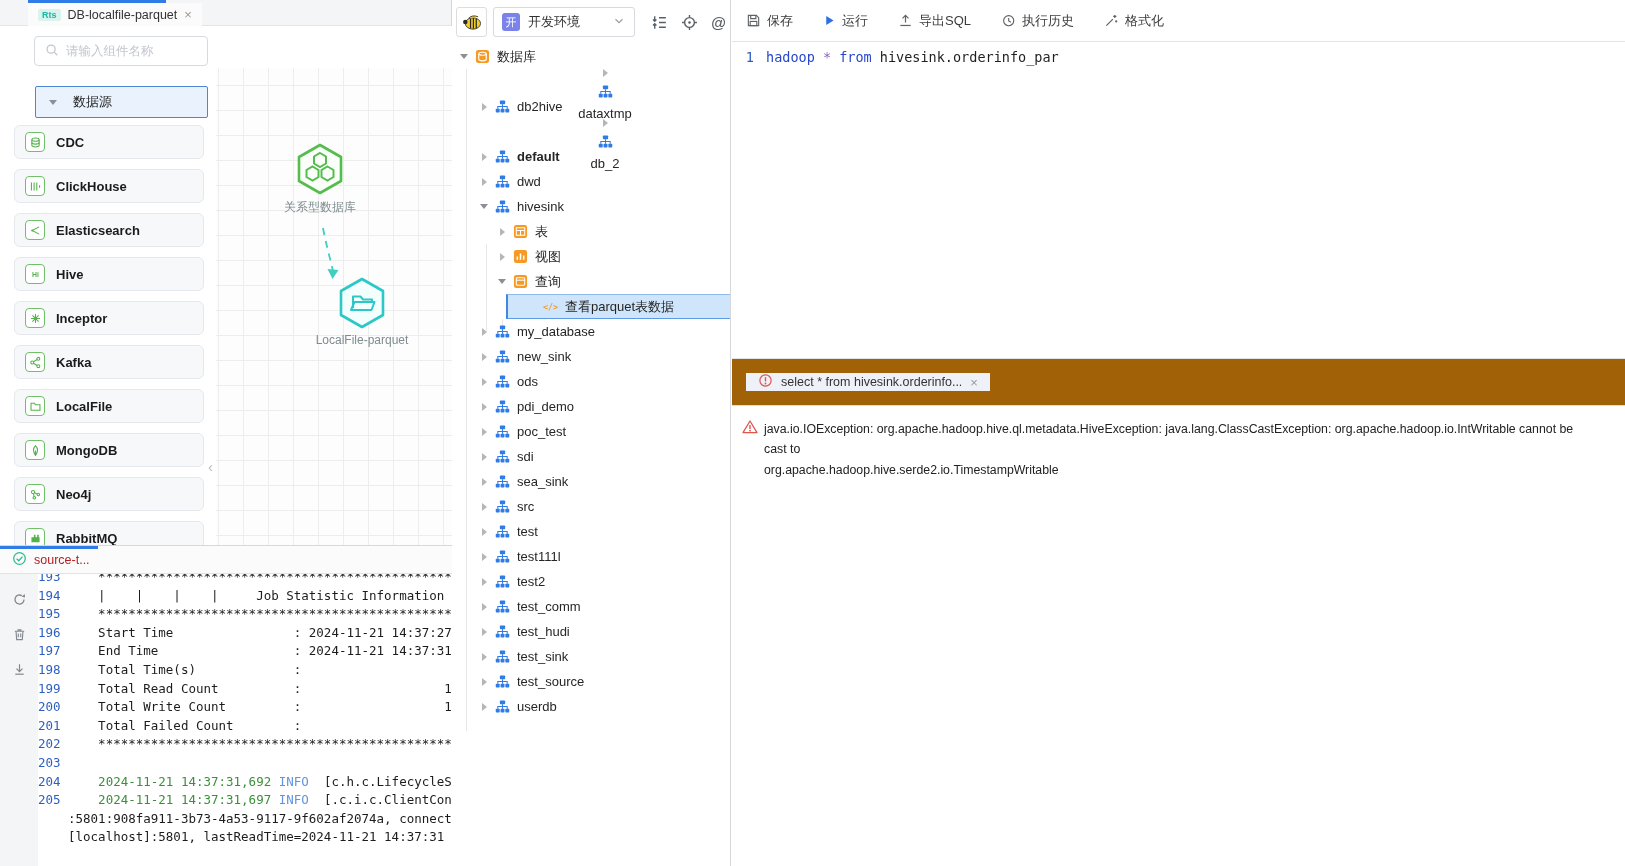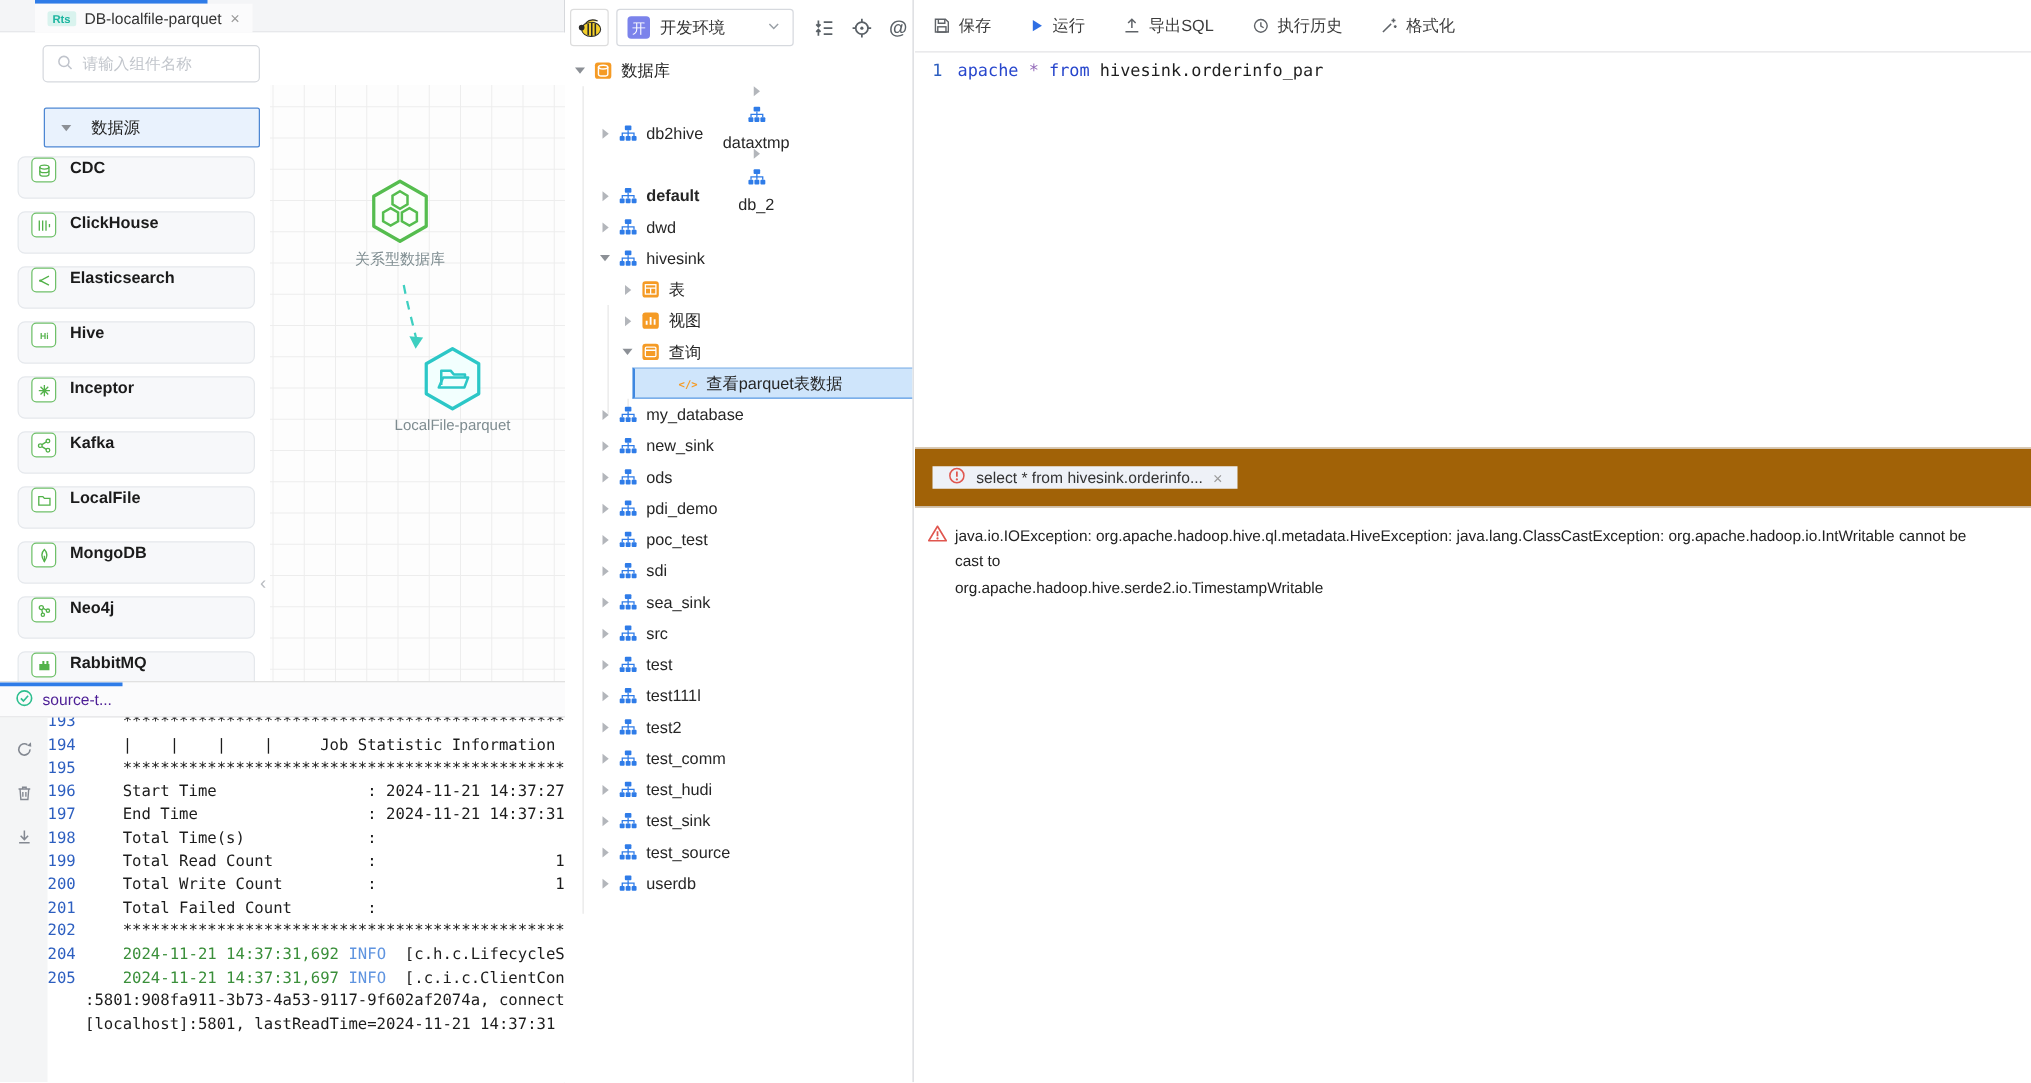--- a/index.html
+++ b/index.html
@@ -17,39 +17,39 @@
 
   .component-panel { position:absolute; left:0; top:26px; width:216px; height:519px; background:#fff; overflow:hidden; }
   .search-box { position:absolute; left:34px; top:10px; width:174px; height:30px; border:1px solid #d6d9de; border-radius:4px; display:flex; align-items:center; gap:7px; padding:0 10px; background:#fff; }
   .search-box input { border:none; outline:none; width:120px; font-size:12.5px; color:#333; font-family:"Liberation Sans",sans-serif; }
   .search-box input::placeholder { color:#c2c6cc; }
   .section-header { position:absolute; left:35px; top:60px; width:173px; height:32px; background:#e9f2fd; border:1px solid #4d87d3; border-radius:2px; display:flex; align-items:center; padding-left:13px; gap:16px; }
   .section-header .label { font-size:13px; color:#222; }
   .caret-down { width:0; height:0; border-left:4.5px solid transparent; border-right:4.5px solid transparent; border-top:5.5px solid #8c9096; }
   .caret-right { width:0; height:0; border-top:4.5px solid transparent; border-bottom:4.5px solid transparent; border-left:5.5px solid #b3b6bb; }
   .ds-list { position:absolute; left:14px; top:99px; width:190px; }
-  .ds-item { height:34px; margin-bottom:10px; background:#f7f8fa; border:1px solid #e5e8ec; border-radius:6px; display:flex; padding-left:10px; gap:11px; cursor:grab; }
+  .ds-item { height:34px; margin-bottom:10px; background:#f7f8fa; border:1px solid #e5e8ec; border-radius:6px; display:flex; align-items:center; padding-left:10px; gap:11px; cursor:grab; }
   .ds-icon { width:20px; height:20px; border:1px solid #6fc069; border-radius:4px; display:flex; align-items:center; justify-content:center; background:#fff; flex:none; }
   .ds-label { font-weight:bold; font-size:13px; color:#1b1b1b; }
 
   .canvas { position:absolute; left:216px; top:68px; width:236px; height:477px; background-color:#fdfdfd;
     background-image:linear-gradient(#ededed 1px, transparent 1px), linear-gradient(90deg,#ededed 1px, transparent 1px);
     background-size:25px 25px; background-position:2px 17px; }
   .canvas-top-strip { position:absolute; left:216px; top:26px; width:236px; height:42px; background:#fff; }
   .node { position:absolute; width:90px; display:flex; flex-direction:column; align-items:center; cursor:pointer; }
   .node-label { margin-top:3px; font-size:12px; color:#7e8c90; white-space:nowrap; }
   .edge-svg { position:absolute; left:0; top:0; width:236px; height:477px; pointer-events:none; }
   .collapse-handle { position:absolute; left:208px; top:458px; color:#b9bcc1; font-size:15px; cursor:pointer; }
 
   
   .log-panel { position:absolute; left:0; top:545px; width:452px; height:321px; background:#fff; border-top:1px solid #d8d8d8; }
   .log-indicator { position:absolute; left:0; top:0; width:98px; height:3px; background:#2f7ce8; }
   .log-tabbar { height:28px; background:#fbfbfc; border-bottom:1px solid #e3e3e5; display:flex; align-items:center; }
   .log-tab { display:flex; align-items:center; gap:7px; padding:0 16px 0 12px; height:100%; cursor:pointer; }
-  .log-tab .label { font-size:12.5px; color:#4c1d95; }
+  .log-tab .label { font-size:12.5px; color:#b91c1c; }
   .log-body { position:absolute; left:0; top:28px; right:0; bottom:0; overflow:hidden; }
   .log-gutter { position:absolute; left:0; top:0; bottom:0; width:38px; background:#f4f5f6; display:flex; flex-direction:column; align-items:center; padding-top:18px; gap:17px; }
   .log-gutter .gbtn { cursor:pointer; opacity:.85; }
   .log-lines { margin-left:38px; margin-top:-6px; font-family:"DejaVu Sans Mono", monospace; font-size:12.5px; }
   .log-row { display:flex; height:18.6px; line-height:18.6px; white-space:pre; }
   .log-row .ln { width:30px; flex:none; text-align:left; padding-right:8px; color:#2d5fc0; }
   .log-row .lt { color:#1c1c1c; }
   .lp-green { color:#3a8f3a; }
   .lp-blue { color:#5f94e0; }
 
@@ -277,20 +277,21 @@
             <div class="log-row"><div class="ln">193</div><div class="lt">    ****************************************************************</div></div>
             <div class="log-row"><div class="ln">194</div><div class="lt">    |    |    |    |     Job Statistic Information</div></div>
             <div class="log-row"><div class="ln">195</div><div class="lt">    ****************************************************************</div></div>
             <div class="log-row"><div class="ln">196</div><div class="lt">    Start Time                : 2024-11-21 14:37:27</div></div>
             <div class="log-row"><div class="ln">197</div><div class="lt">    End Time                  : 2024-11-21 14:37:31</div></div>
             <div class="log-row"><div class="ln">198</div><div class="lt">    Total Time(s)             :                    3</div></div>
             <div class="log-row"><div class="ln">199</div><div class="lt">    Total Read Count          :                   11</div></div>
             <div class="log-row"><div class="ln">200</div><div class="lt">    Total Write Count         :                   11</div></div>
             <div class="log-row"><div class="ln">201</div><div class="lt">    Total Failed Count        :                    0</div></div>
             <div class="log-row"><div class="ln">202</div><div class="lt">    ****************************************************************</div></div>
+            <div class="log-row"><div class="ln">203</div><div class="lt"></div></div>
             <div class="log-row"><div class="ln">204</div><div class="lt"><span class="lp-green">    2024-11-21 14:37:31,692</span><span class="lp-blue"> INFO </span><span> [c.h.c.LifecycleS</span></div></div>
             <div class="log-row"><div class="ln">205</div><div class="lt"><span class="lp-green">    2024-11-21 14:37:31,697</span><span class="lp-blue"> INFO </span><span> [.c.i.c.ClientCon</span></div></div>
             <div class="log-row"><div class="ln"></div><div class="lt">:5801:908fa911-3b73-4a53-9117-9f602af2074a, connect</div></div>
             <div class="log-row"><div class="ln"></div><div class="lt">[localhost]:5801, lastReadTime=2024-11-21 14:37:31</div></div>
           </div>
       </div>
     </div>
   </div>
 
   <div class="tree-panel">
@@ -774,21 +775,21 @@
               <path d="M2.5 13.5 L9.5 6.5"></path>
               <path d="M11.5 2 V5.4 M9.8 3.7 H13.2"></path>
               <path d="M13 7.6 V10 M11.8 8.8 H14.2"></path>
             </svg>
           </span>
           <span class="label">格式化</span>
         </div>
       </div>
     <div class="sql-editor">
       <div class="sql-gutter">1</div>
-      <div class="sql-code"><span class="tok-keyword">apache</span><span class="tok-plain"> </span><span class="tok-operator">*</span><span class="tok-plain"> </span><span class="tok-keyword">from</span><span class="tok-plain"> hivesink.orderinfo_par</span></div>
+      <div class="sql-code"><span class="tok-keyword">hadoop</span><span class="tok-plain"> </span><span class="tok-operator">*</span><span class="tok-plain"> </span><span class="tok-keyword">from</span><span class="tok-plain"> hivesink.orderinfo_par</span></div>
     </div>
     <div class="result-strip">
       <div class="result-tab">
         <span>
           <svg viewBox="0 0 16 16" width="15" height="15">
               <circle cx="8" cy="8" r="6" fill="none" stroke="#e0564f" stroke-width="1.3"></circle>
               <path d="M8 4.4 V9" stroke="#e0564f" stroke-width="1.5"></path>
               <circle cx="8" cy="11.2" r="0.95" fill="#e0564f"></circle>
             </svg>
         </span>

